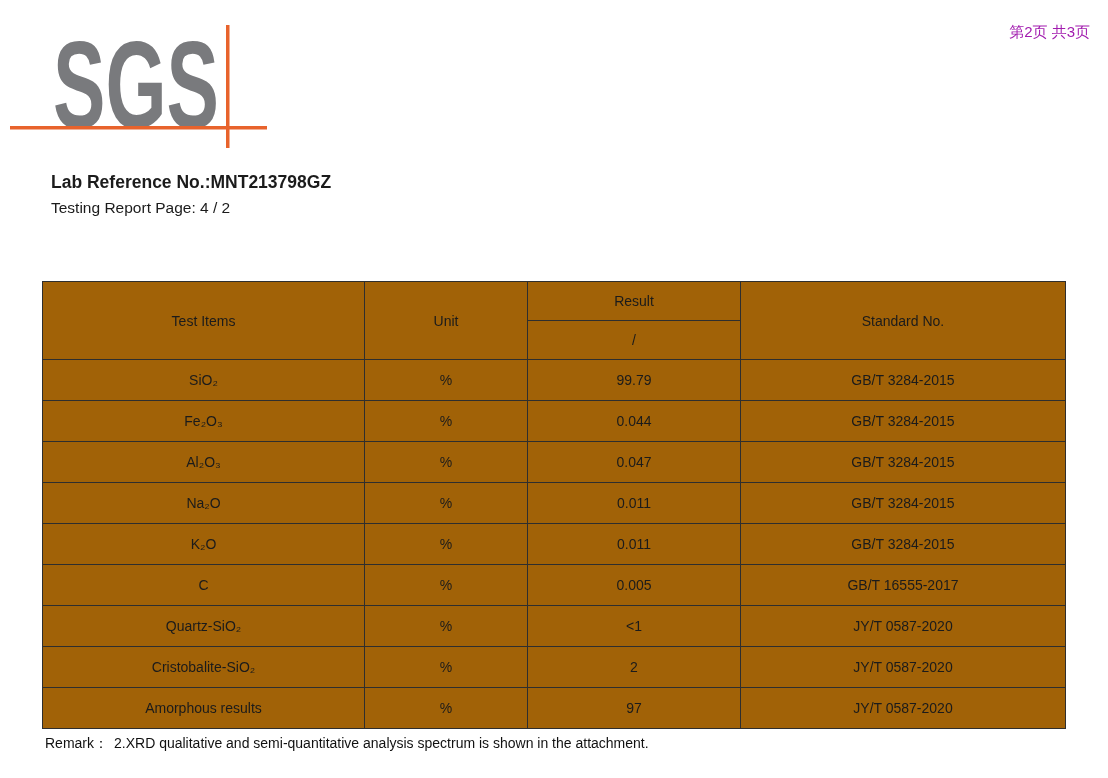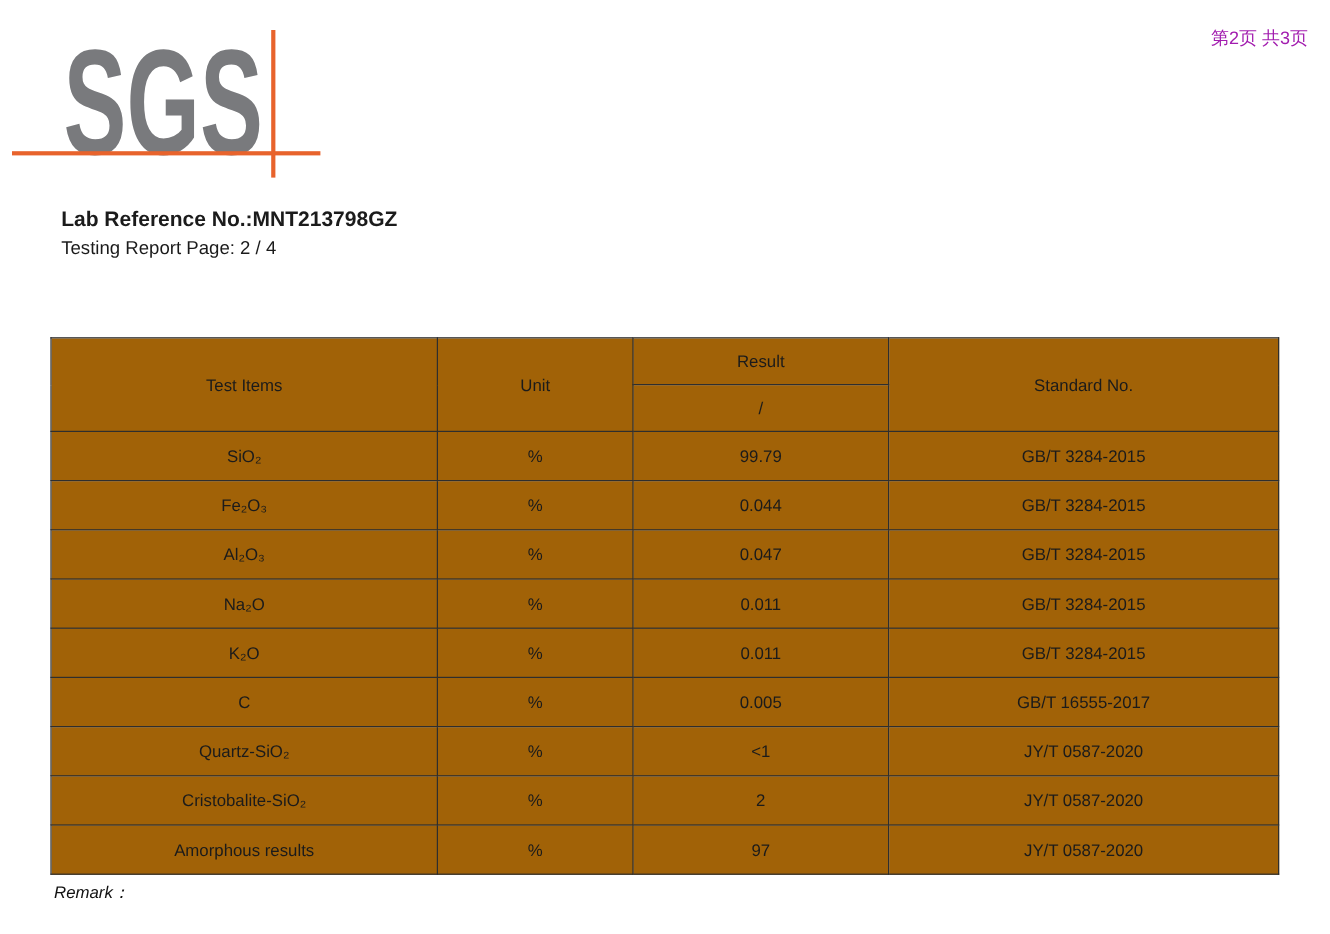--- a/index.html
+++ b/index.html
@@ -36,38 +36,38 @@
     text-align: center; vertical-align: middle;
     padding: 0; background: #a16207;
   }
   table.results thead tr { height: 39px; }
   table.results tbody tr { height: 41px; }
 
   
   .remark {
     position: absolute; left: 45px; top: 733px;
     display: flex; align-items: flex-start;
-    font-size: 14px; line-height: 20px; color: #111; font-style: italic;
+    font-size: 14px; line-height: 20px; color: #111;
   }
   .remark-label { white-space: nowrap; margin-right: 6px; }
 </style>
 </head>
 <body>
 
 <svg class="logo-svg" width="300" height="160" viewBox="0 0 300 160">
   <text x="53" y="128" font-size="125" font-weight="bold" textLength="166" lengthAdjust="spacingAndGlyphs" fill="#797A7D" font-family="Liberation Sans, DejaVu Sans, sans-serif">SGS</text>
   <rect x="226" y="25" width="3.5" height="123" fill="#E8632C"></rect>
   <rect x="10" y="126" width="257" height="3.5" fill="#E8632C"></rect>
 </svg>
 
 <div class="page-indicator">第2页 共3页</div>
 
 <div class="ref-block">
   <div class="ref-line bold">Lab Reference No.:MNT213798GZ</div>
-  <div class="ref-line">Testing Report Page: 2 / 4</div>
+  <div class="ref-line">Testing Report Page: 4 / 2</div>
 </div>
 
 <table class="results">
   <colgroup>
     <col style="width:322px">
       <col style="width:163px">
       <col style="width:213px">
       <col style="width:325px">
   </colgroup>
   <thead>
@@ -135,14 +135,15 @@
       <td>%</td>
       <td>97</td>
       <td>JY/T 0587-2020</td>
     </tr>
   </tbody>
 </table>
 
 <div class="remark">
   <span class="remark-label">Remark：</span>
   <span>
+    <div>2.XRD qualitative and semi-quantitative analysis spectrum is shown in the attachment.</div>
   </span>
 </div>
 
 </body></html>

